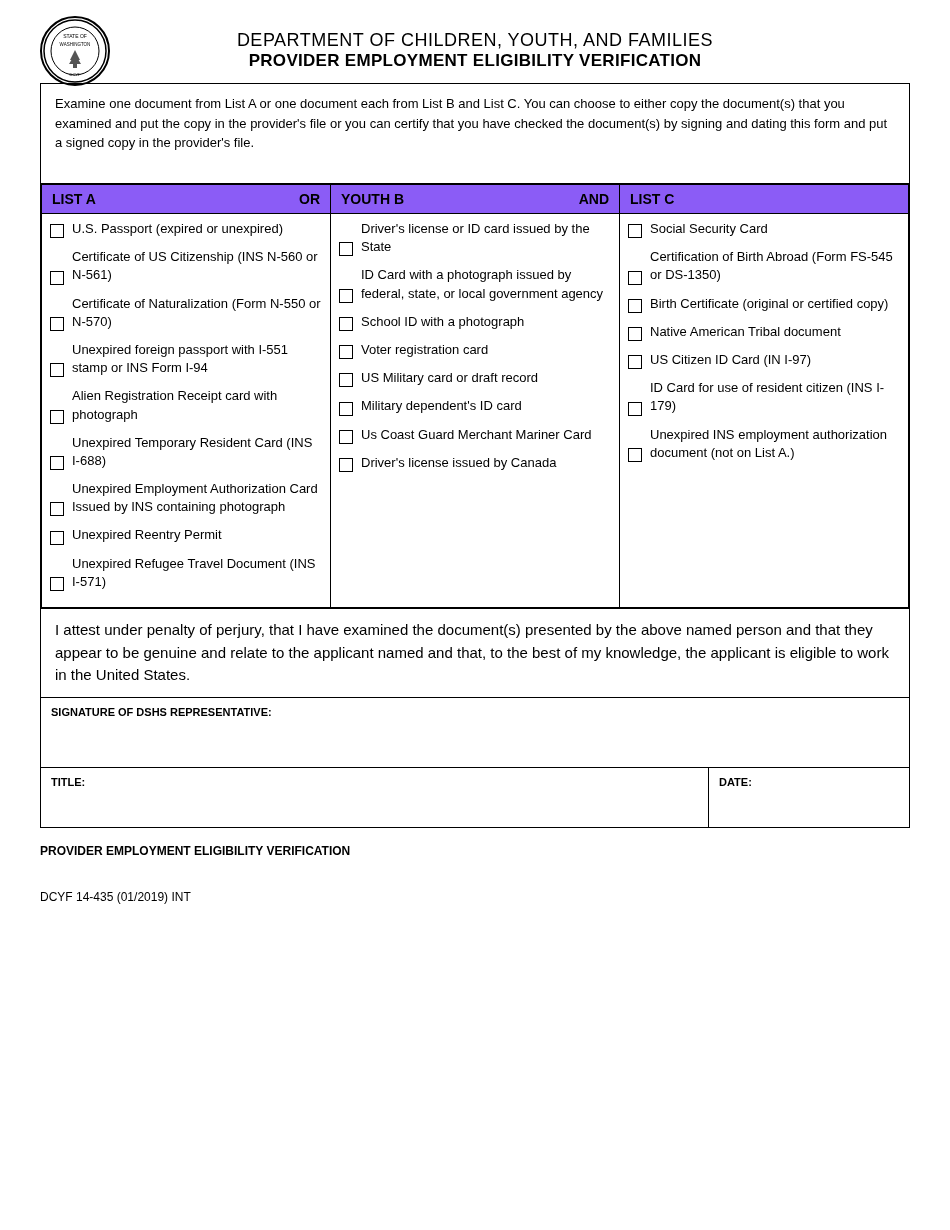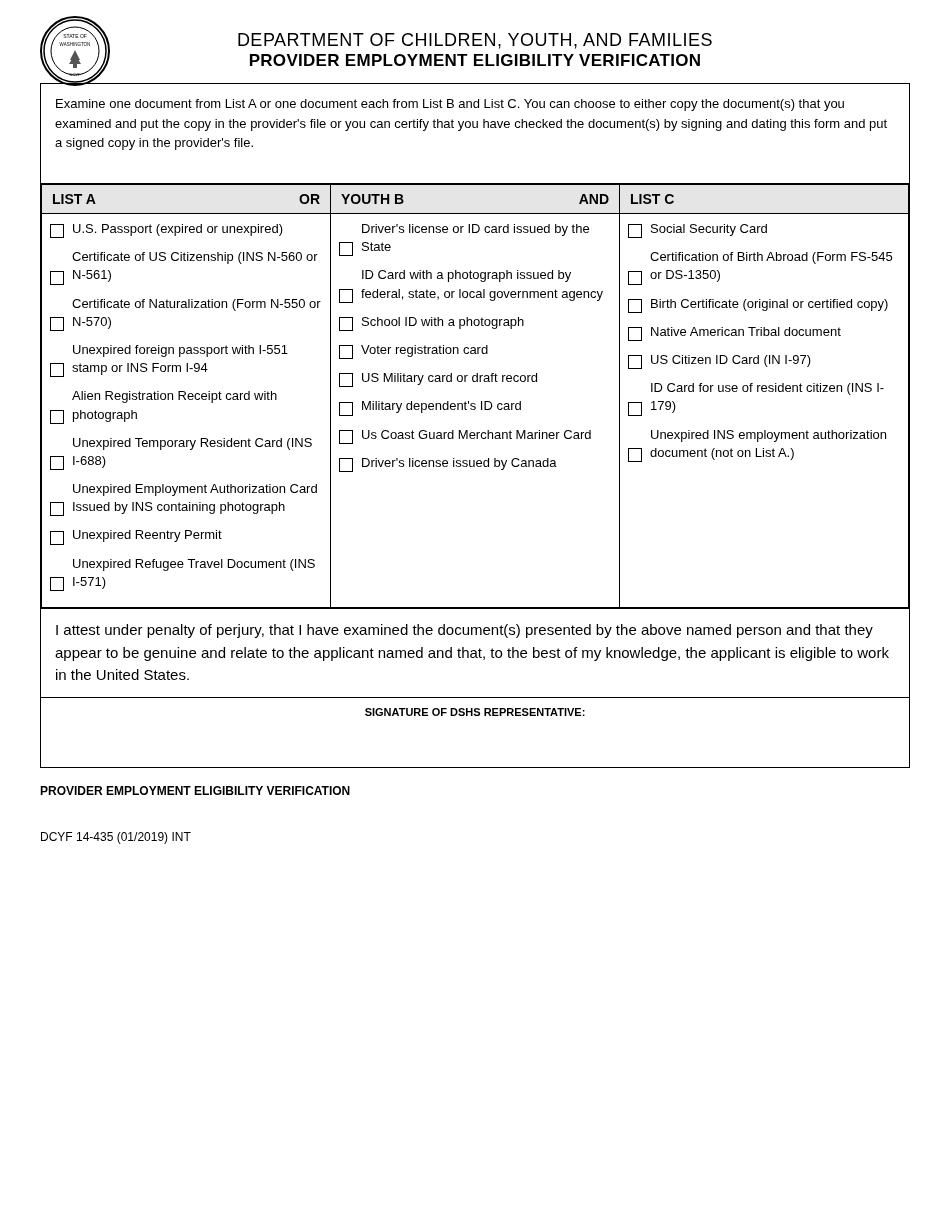--- a/index.html
+++ b/index.html
@@ -73,21 +73,21 @@
       border-collapse: collapse;
       border-top: none;
     }
     .lists-table td {
       border: 1px solid #000;
       vertical-align: top;
       padding: 0;
       width: 33.33%;
     }
     .list-header {
-      background: #e5e5e5;
+      background: #8b5cf6;
       font-weight: bold;
       font-size: 14px;
       padding: 6px 10px;
       border-bottom: 1px solid #000;
       display: flex;
       justify-content: space-between;
       align-items: center;
     }
     .list-items {
       padding: 6px 8px;
@@ -113,21 +113,20 @@
     .attestation-row {
       border-top: 1px solid #000;
       padding: 10px 14px;
       font-size: 15px;
       line-height: 1.5;
     }
     .signature-row {
       border-top: 1px solid #000;
       padding: 8px 10px;
       min-height: 70px;
-      text-align: center;
     }
     .signature-label {
       font-size: 11px;
       font-weight: bold;
     }
     .title-date-row {
       border-top: 1px solid #000;
       display: flex;
       min-height: 60px;
     }
@@ -319,19 +318,27 @@
     </table>
 
   <div class="attestation-row">
     <span>I attest under penalty of perjury, that I have examined the document(s) presented by the above named person and that they appear to be genuine and relate to the applicant named and that, to the best of my knowledge, the applicant is eligible to work in the United States.</span>
   </div>
 
   <div class="signature-row">
     <div class="signature-label">SIGNATURE OF DSHS REPRESENTATIVE:</div>
   </div>
 
+  <div class="title-date-row">
+    <div class="title-cell">
+      <div class="field-label">TITLE:</div>
+    </div>
+    <div class="date-cell">
+      <div class="field-label">DATE:</div>
+    </div>
+  </div>
 
 </div>
 
 <div class="footer">
   <div>PROVIDER EMPLOYMENT ELIGIBILITY VERIFICATION</div>
   <div class="footer-sub">DCYF 14-435 (01/2019) INT</div>
 </div>
 
 </body></html>

